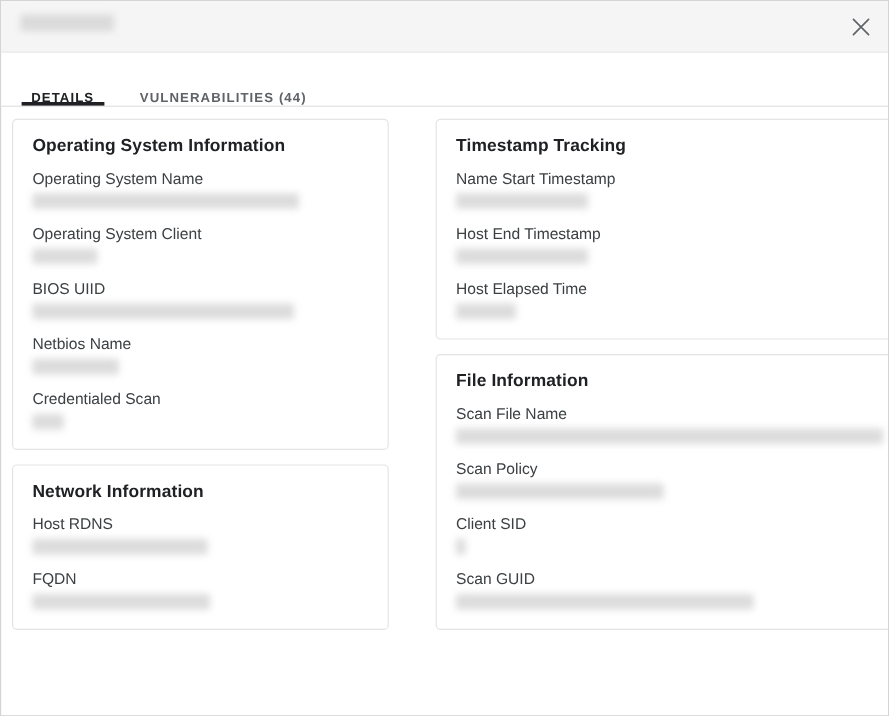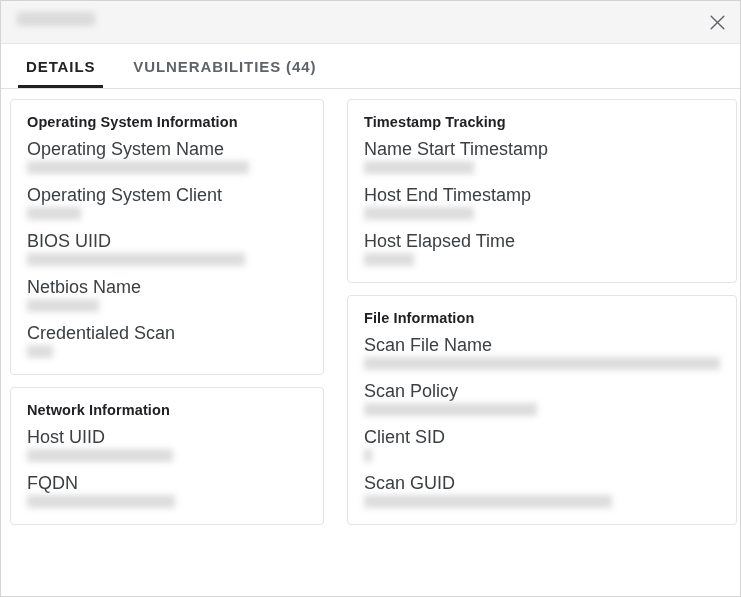--- a/index.html
+++ b/index.html
@@ -52,24 +52,24 @@
     height: 45px;
     background: #ffffff;
     border-bottom: 1px solid #e0e0e0;
     display: flex;
     align-items: stretch;
     padding-left: 17px;
   }
   .tab {
     position: relative;
     display: flex;
-    align-items: center;
+    align-items: flex-end;
     padding: 0 8px;
     margin-right: 22px;
-    font-size: 15px;
+    font-size: 11px;
     letter-spacing: 0.9px;
     font-weight: 700;
     color: #5f6368;
     cursor: pointer;
     user-select: none;
     white-space: nowrap;
   }
   .tab.active { color: #202124; }
   .tab.active::after {
     content: "";
@@ -78,21 +78,21 @@
     height: 3px;
     background: #202124;
   }
   .tab-label { pointer-events: none; }
 
   
   .content {
     position: relative;
     padding: 10px 9px 0 9px;
     display: flex;
-    gap: 12px;
+    gap: 28px;
     height: calc(597px - 43px - 46px);
     align-items: flex-start;
     overflow: hidden;
   }
   .col { display: flex; flex-direction: column; gap: 12px; }
   .col-left  { width: 314px; flex: none; }
   .col-right { width: 390px; flex: none; margin-left: 11px; }
 
   .card {
     background: #ffffff;
@@ -103,21 +103,21 @@
   .card-title {
     font-size: 14.5px;
     font-weight: 700;
     color: #202124;
     margin: 0 0 11px 0;
     letter-spacing: 0.1px;
   }
   .field { margin-bottom: 13px; }
   .field:last-child { margin-bottom: 0; }
   .field-label {
-    font-size: 18px;
+    font-size: 13px;
     color: #3c4043;
     line-height: 16px;
     margin-bottom: 4px;
     white-space: nowrap;
   }
   .redacted {
     height: 13px;
     border-radius: 1px;
     background: #d6d6d6;
     filter: blur(3.2px);
@@ -171,21 +171,21 @@
             <div class="redacted" style="width: 72px;"></div>
           </div>
           <div class="field">
             <div class="field-label">Credentialed Scan</div>
             <div class="redacted" style="width: 26px;"></div>
           </div>
         </div>
         <div class="card">
           <div class="card-title">Network Information</div>
           <div class="field">
-            <div class="field-label">Host UIID</div>
+            <div class="field-label">Host RDNS</div>
             <div class="redacted" style="width: 146px;"></div>
           </div>
           <div class="field">
             <div class="field-label">FQDN</div>
             <div class="redacted" style="width: 148px;"></div>
           </div>
         </div>
       </div>
     <div class="col col-right">
         <div class="card">

